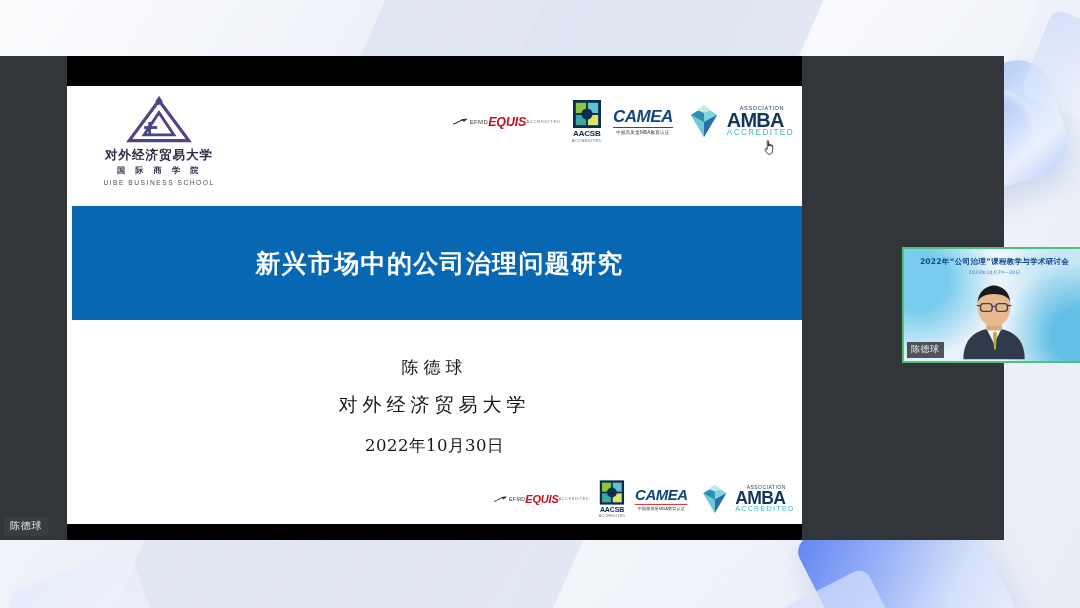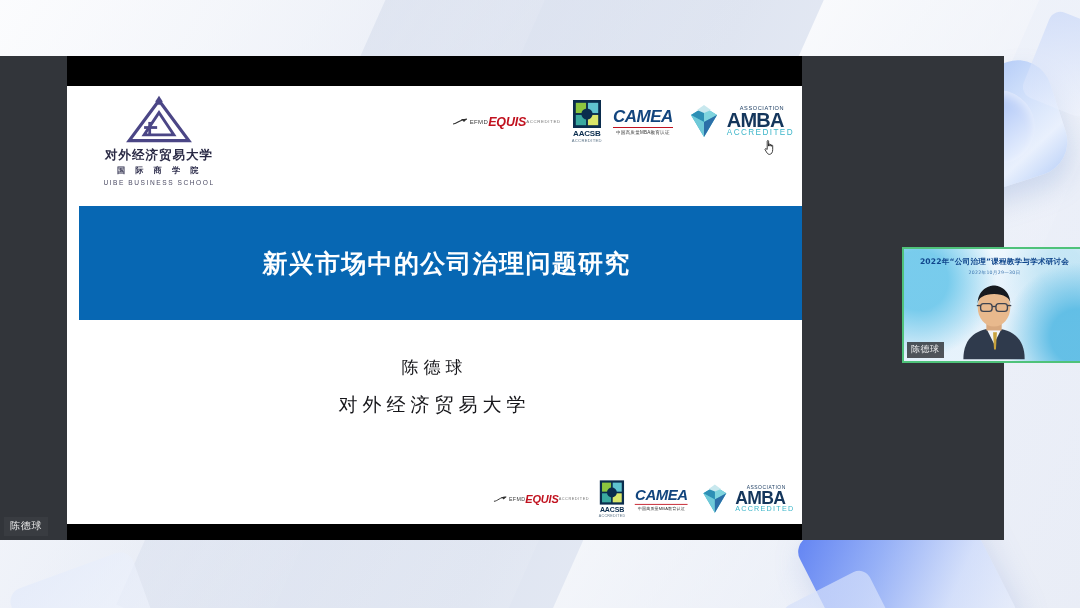--- a/index.html
+++ b/index.html
@@ -211,21 +211,21 @@
     font-size: 20px; font-weight: 700; color: #14365c;
     letter-spacing: -.8px; line-height: .92; margin-top: -1px;
   }
   .logo-amba .accredited {
     font-size: 8.2px; color: #3bb5c9; letter-spacing: 1.4px; margin-top: 0px;
   }
 
   
   #title-band {
     position: absolute;
-    left: 12px;
+    left: 5px;
     top: 120px;
     width: 735px;
     height: 114px;
     background: #0767b3;
     display: flex;
     align-items: center;
     justify-content: center;
   }
   #slide-title {
     color: #ffffff;
@@ -434,20 +434,21 @@
         </div>
 
         <div id="title-band">
           <div id="slide-title">新兴市场中的公司治理问题研究</div>
         </div>
 
         <div id="slide-body">
           <div id="author-block">
             <div id="author-name">陈德球</div>
             <div id="author-org">对外经济贸易大学</div>
+            <div id="author-date">2022年10月30日</div>
           </div>
 
           <div class="accred-row" id="accred-bottom">
 
             <div class="accred-item logo-equis">
               <div class="efmd">
                 <svg class="swoosh" viewBox="0 0 16 7">
                   <path d="M1 6 C5 6 8 1 15 1" stroke="#2f2f2f" stroke-width="1.1" fill="none"></path>
                   <path d="M9 1 L15 1 L12 4 Z" fill="#2f2f2f"></path>
                 </svg>

